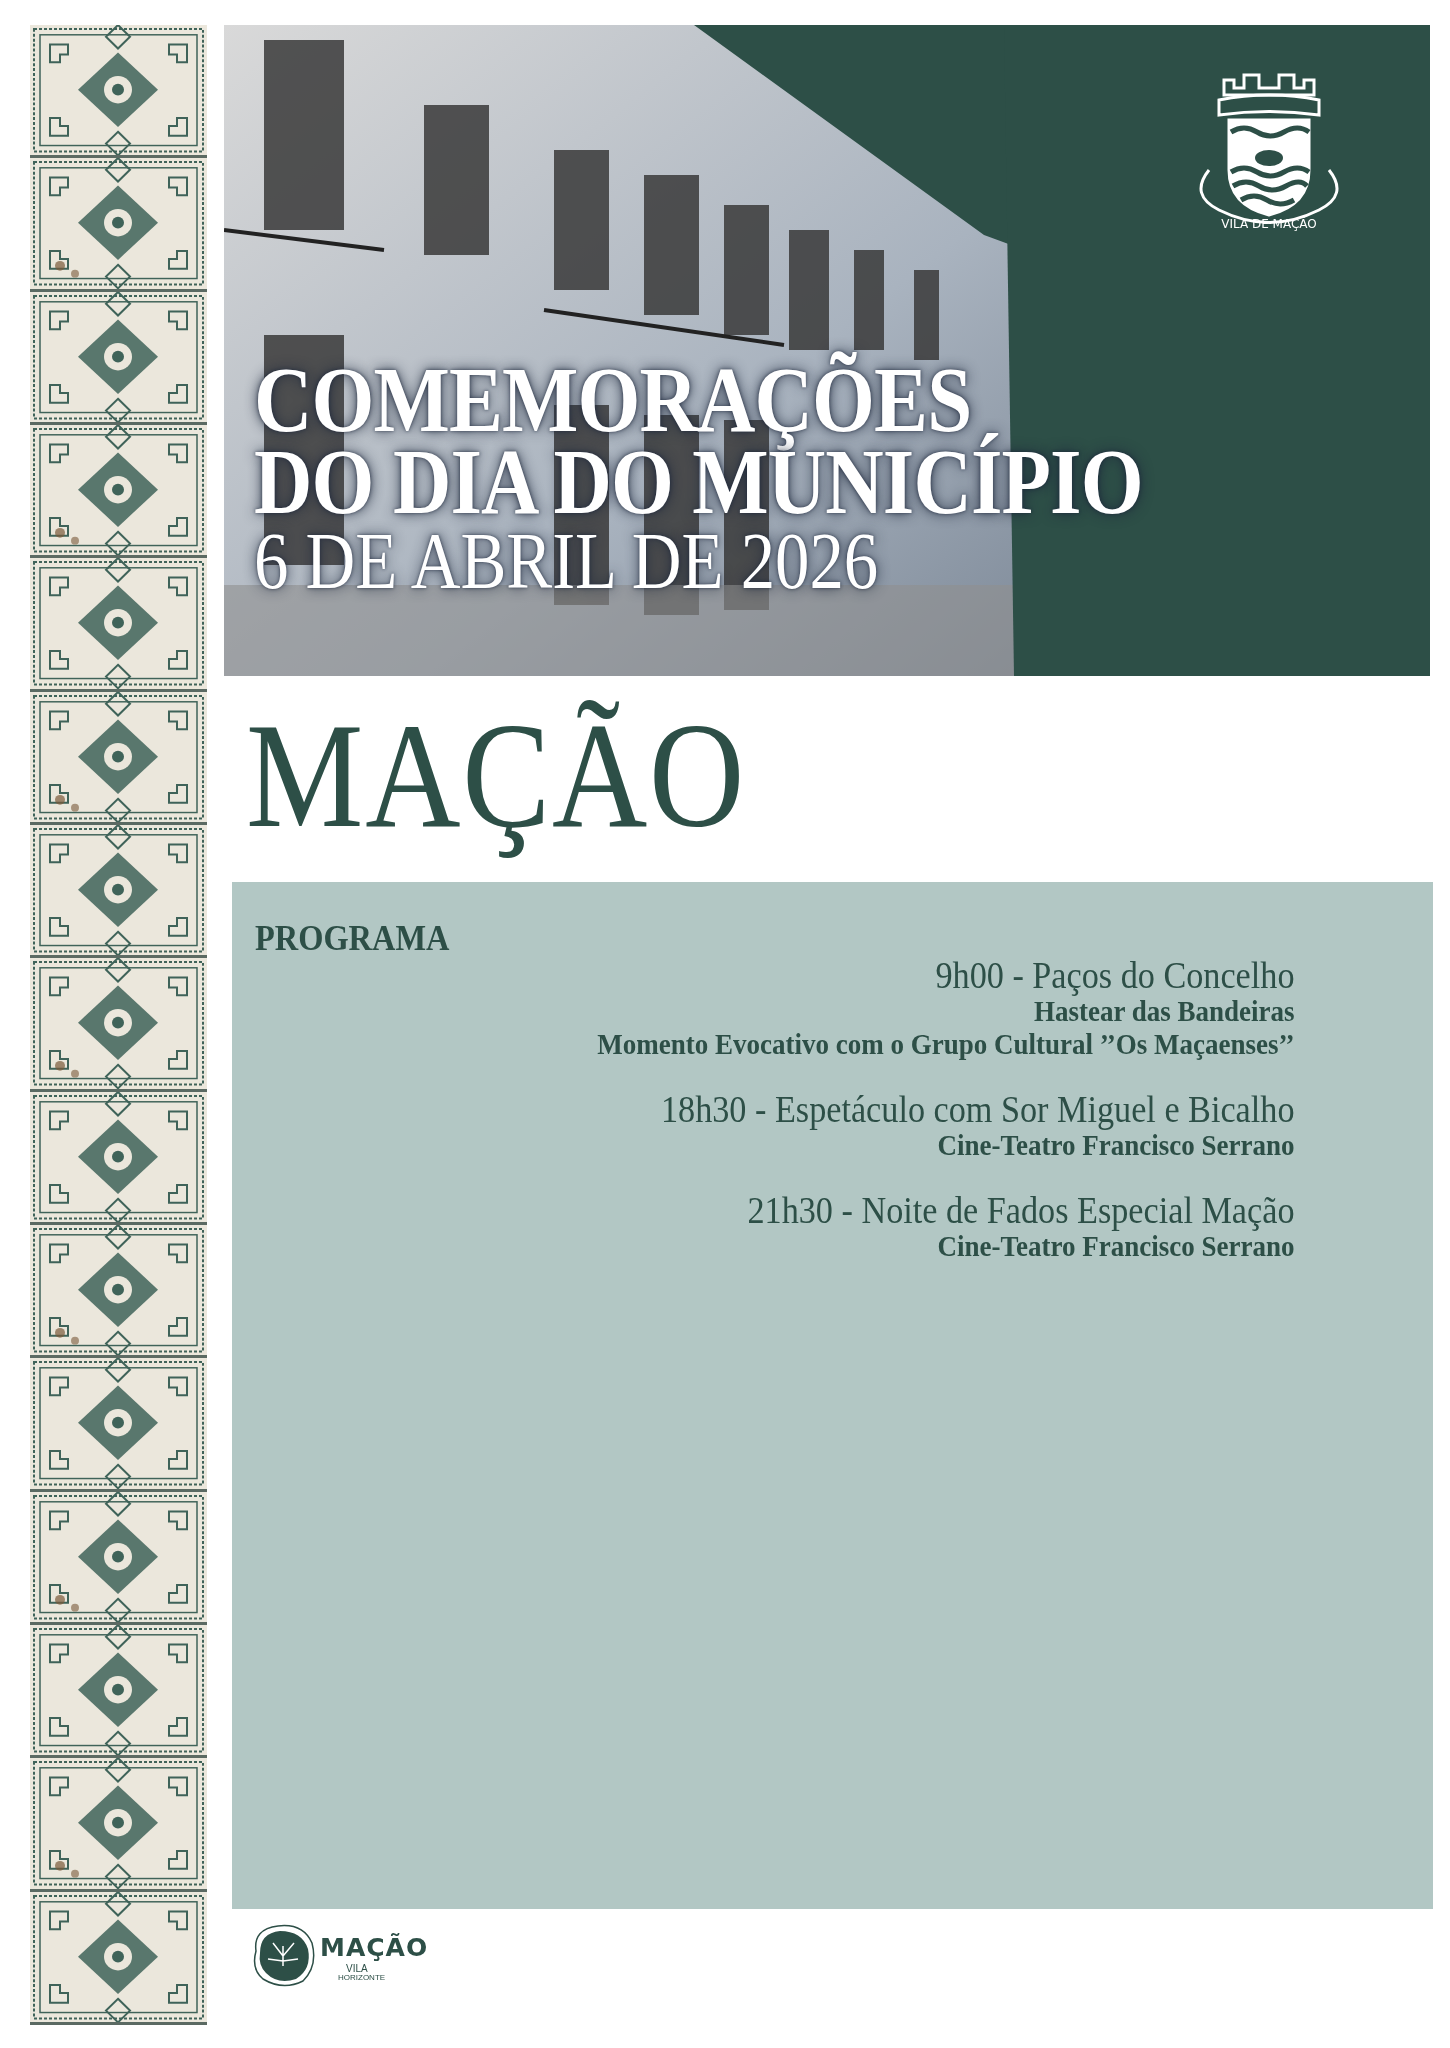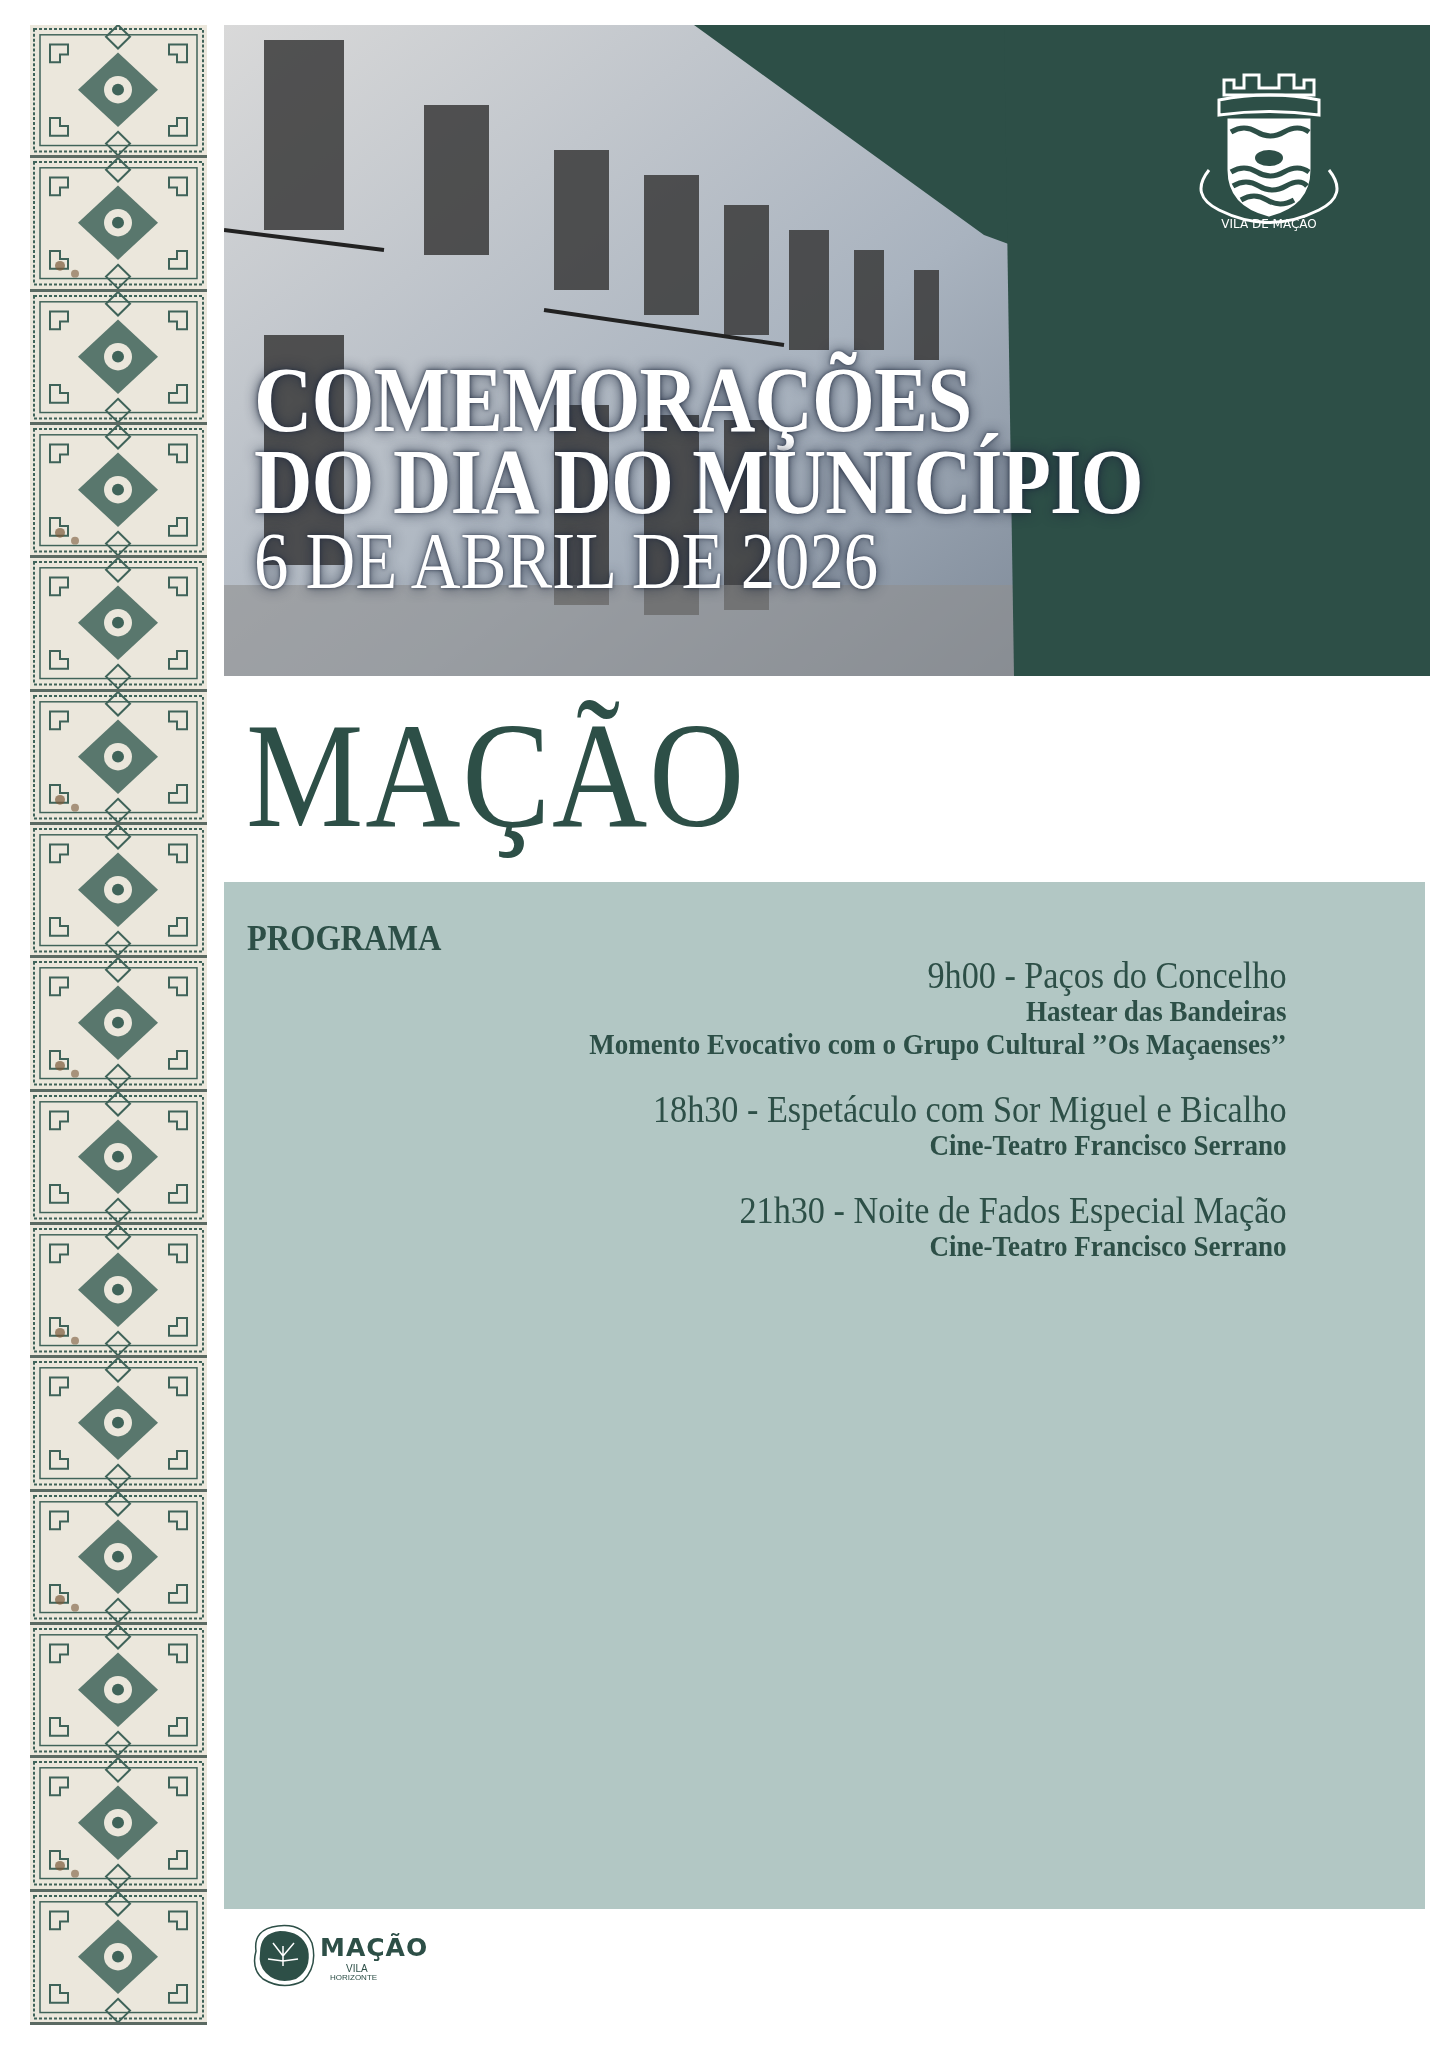--- a/index.html
+++ b/index.html
@@ -15,35 +15,35 @@
   .header .photo { position:absolute; left:0; top:0; width:842px; height:651px; }
   .title { position:absolute; left:30px; top:333px; color:#fff; font-weight:bold; text-shadow:0 0 14px rgba(30,40,60,.9), 0 0 4px rgba(30,40,60,.8); }
   .title .line { font-size:94px; line-height:82px; letter-spacing:-1px; transform:scaleX(0.86); transform-origin:left; white-space:nowrap; }
   .title .date { font-size:80px; line-height:78px; font-weight:normal; transform:scaleX(0.86); transform-origin:left; white-space:nowrap; }
   .crest { position:absolute; left:965px; top:35px; width:160px; height:175px; }
 
   
   .town { position:absolute; left:246px; top:700px; font-size:150px; color:#2d4f47; transform:scaleX(0.88); transform-origin:left; line-height:150px; letter-spacing:2px; }
 
   
-  .panel { position:absolute; left:224px; top:882px; width:1201px; height:1027px; background:#b2c7c4; box-sizing:border-box; padding:38px 23px; color:#2d4f47; }
+  .panel { position:absolute; left:232px; top:882px; width:1201px; height:1027px; background:#b2c7c4; box-sizing:border-box; padding:38px 23px; color:#2d4f47; }
   .cond { transform:scaleX(0.9); transform-origin:left; white-space:nowrap; }
   .prog-h { font-size:36px; font-weight:bold; line-height:36px; }
   .ev { margin-bottom:30px;text-align:right; }
   .ev-t { font-size:38px; line-height:38px; }
   .ev-s { font-size:30px; font-weight:bold; line-height:33px; }
   .ev-mixed { font-size:32px; line-height:36px; }
   .ev-mixed b { font-weight:bold; }
 
   
   .logo { position:absolute; left:248px; top:1921px; width:190px; height:70px; }
   .logo .mark { position:absolute; left:0; top:0; width:70px; height:68px; }
   .logo .word { position:absolute; left:72px; top:12px; font-family:"DejaVu Sans", sans-serif; font-weight:bold; font-size:25px; color:#2d4f47; letter-spacing:1px; }
   .logo .sub1 { position:absolute; left:98px; top:42px; font-family:"Liberation Sans", sans-serif; font-size:10px; color:#2d4f47; }
-  .logo .sub2 { position:absolute; left:82px; top:52px; font-family:"Liberation Sans", sans-serif; font-size:8px; color:#2d4f47; }
+  .logo .sub2 { position:absolute; left:90px; top:52px; font-family:"Liberation Sans", sans-serif; font-size:8px; color:#2d4f47; }
 </style>
 </head>
 <body>
 
 <div class="tiles" id="tiles">
     <div class="tile">
       <svg viewBox="0 0 177 133" preserveAspectRatio="none">
         <rect x="4" y="4" width="169" height="125" fill="none" stroke="#3f6359" stroke-width="2" stroke-dasharray="3 2"></rect>
         <rect x="10" y="10" width="157" height="113" fill="none" stroke="#3f6359" stroke-width="1.5"></rect>
         <polygon points="88,0 100,12 88,24 76,12" fill="none" stroke="#3f6359" stroke-width="2"></polygon>

